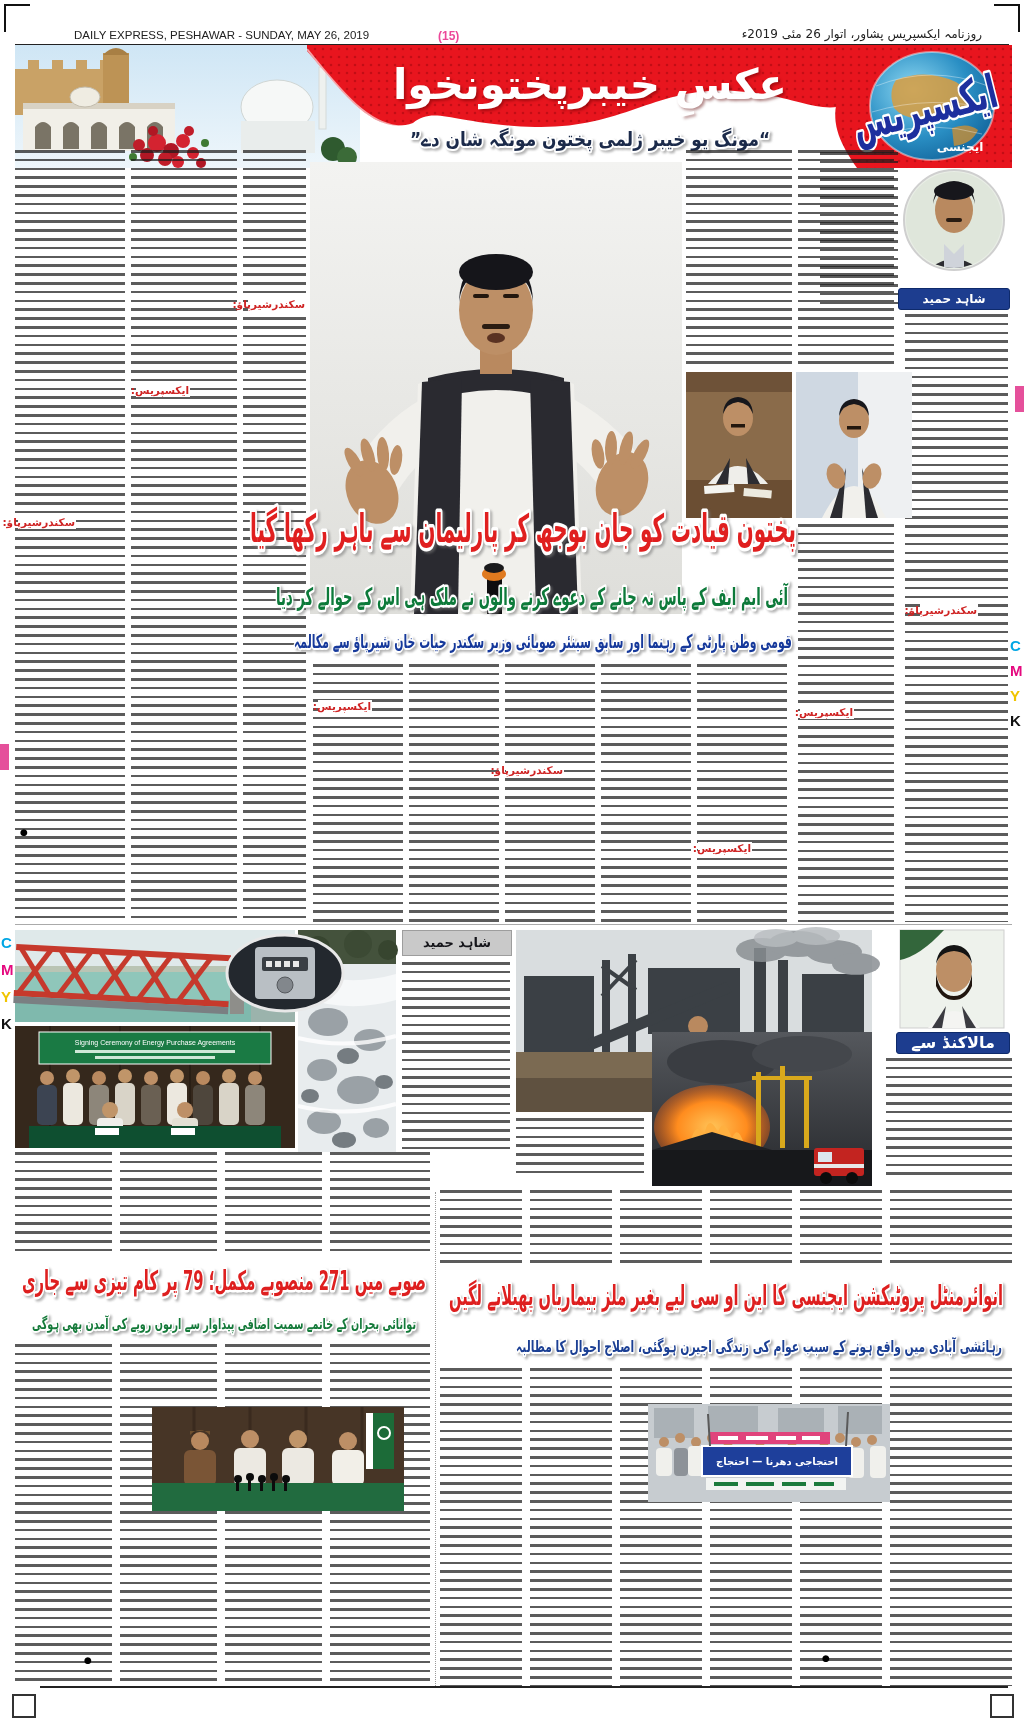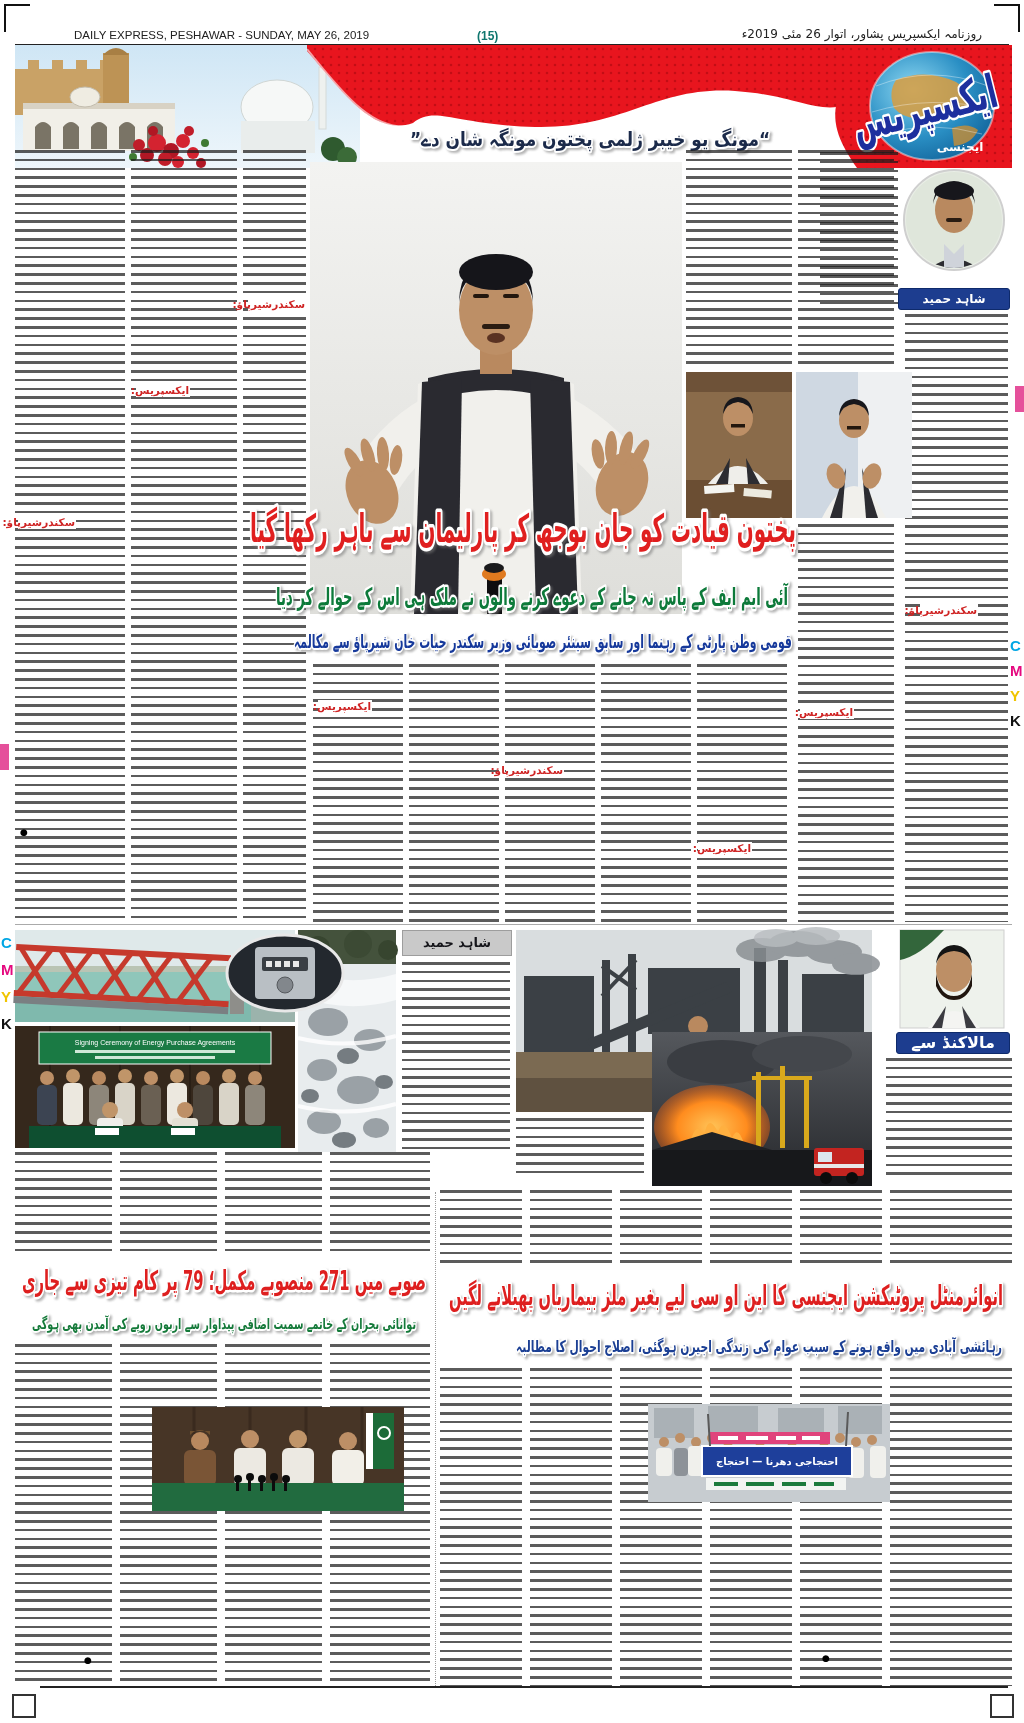--- a/index.html
+++ b/index.html
@@ -50,21 +50,21 @@
   <div class="cmyk" style="left:1px;top:935px;color:#00a6e4;">C</div>
   <div class="cmyk" style="left:1px;top:962px;color:#e5097f;">M</div>
   <div class="cmyk" style="left:1px;top:989px;color:#f0c400;">Y</div>
   <div class="cmyk" style="left:1px;top:1016px;color:#111;">K</div>
   <div class="cmyk" style="left:1010px;top:638px;color:#00a6e4;">C</div>
   <div class="cmyk" style="left:1010px;top:663px;color:#e5097f;">M</div>
   <div class="cmyk" style="left:1010px;top:688px;color:#f0c400;">Y</div>
   <div class="cmyk" style="left:1010px;top:713px;color:#111;">K</div>
 
   <div class="abs eng" style="left:40px;top:29px;font-size:11.5px;color:#222;padding-left:34px;">DAILY EXPRESS, PESHAWAR - SUNDAY, MAY 26, 2019</div>
-  <div class="abs eng" style="left:477px;top:29px;font-size:12px;font-weight:bold;color:#0f766e;">(15)</div>
+  <div class="abs eng" style="left:438px;top:29px;font-size:12px;font-weight:bold;color:#ec4899;">(15)</div>
   <div class="abs rtl" style="right:42px;top:27px;font-size:12px;color:#222;">روزنامہ ایکسپریس پشاور، اتوار 26 مئی 2019ء</div>
   <div class="hline" style="left:15px;top:44px;width:994px;height:1px;"></div>
 
   <svg class="abs" style="left:15px;top:45px;" width="997" height="123" viewBox="0 0 997 123">
     <defs>
       <linearGradient id="sky" x1="0" y1="0" x2="0" y2="1">
         <stop offset="0" stop-color="#cfe6f5"></stop>
           <stop offset="1" stop-color="#eef6fb"></stop>
       </linearGradient>
       <pattern id="dots" width="8" height="8" patternUnits="userSpaceOnUse">
@@ -116,20 +116,21 @@
     <rect x="304" y="22" width="7" height="62" fill="#eef1ef" stroke="#d5dad8" stroke-width="1"></rect>
     <path d="M304,22 l3.5,-9 l3.5,9 Z" fill="#dfe4e2"></path>
     <circle cx="318" cy="104" r="12" fill="#2f5a2f"></circle>
       <circle cx="332" cy="112" r="10" fill="#3b6b38"></circle>
 
     <path d="M292,0 L997,0 L997,2 C950,2 930,6 905,18 C878,31 860,52 832,60 C800,69 780,50 720,46 C640,41 610,84 520,82 C440,80 420,60 398,78 C360,92 330,50 292,6 Z" fill="url(#dots)"></path>
     <path d="M812,0 L997,0 L997,123 L842,123 C826,100 816,80 822,56 C826,36 818,16 812,0 Z" fill="url(#dots)"></path>
     <path d="M292,4 C330,52 362,90 400,80" stroke="#ffffff" stroke-width="2" fill="none" opacity="0.6"></path>
   </svg>
 
+  <div class="abs rtl" style="left:360px;top:56px;width:460px;height:58px;font-size:42px;font-weight:bold;color:#fff;text-align:center;text-shadow:2px 2px 3px rgba(90,0,0,.45);line-height:58px;">عکسِ خیبرپختونخوا</div>
   <svg class="abs hl" style="left:398px;top:118px;" width="384" height="40">
     <text class="t-out t-quote" x="192" y="28" text-anchor="middle" textLength="360" lengthAdjust="spacingAndGlyphs">“مونگ یو خیبر ژلمی پختون مونگہ شان دے”</text>
   </svg>
 
   <svg class="abs" style="left:836px;top:50px;" width="176" height="112" viewBox="0 0 176 112">
     <ellipse cx="96" cy="56" rx="62" ry="54" fill="url(#gl)"></ellipse>
     <path d="M60,30 Q90,18 120,32 Q140,44 132,66 Q110,60 92,66 Q70,72 58,58 Q52,42 60,30 Z" fill="#d89c3e" opacity="0.85"></path>
     <path d="M116,78 Q132,72 142,80 Q136,94 118,96 Z" fill="#c98f34" opacity="0.8"></path>
     <ellipse cx="96" cy="56" rx="62" ry="54" fill="none" stroke="rgba(255,255,255,.45)" stroke-width="2"></ellipse>
     <path d="M40,36 Q96,14 152,36 M36,62 Q96,44 158,60 M48,84 Q96,70 146,84" stroke="rgba(255,255,255,.35)" fill="none"></path>

